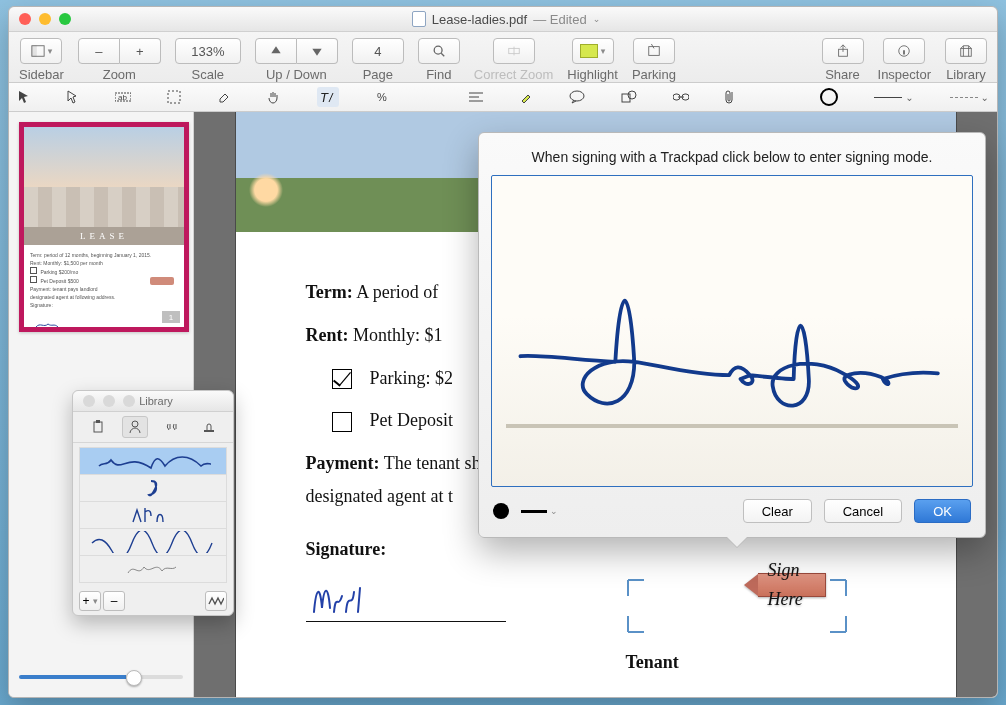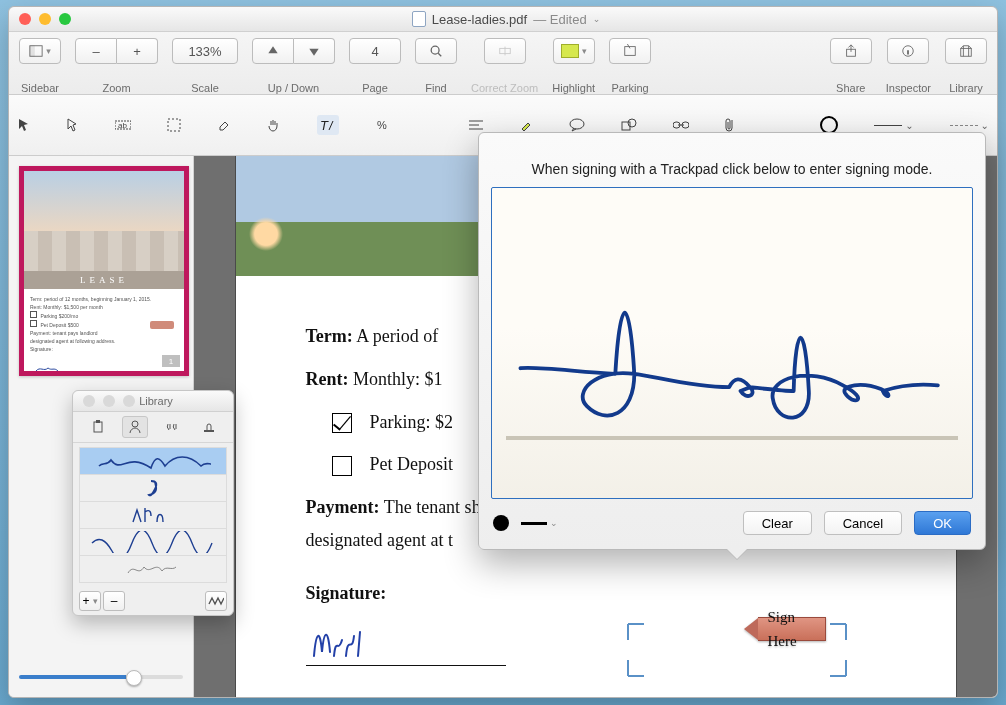--- a/index.html
+++ b/index.html
@@ -18,27 +18,27 @@
   
   .toolbar{display:flex;align-items:flex-start;padding:6px 10px 0 10px;background:linear-gradient(#f5f5f5,#ececec);border-bottom:1px solid #ccc}
   .tgroup{display:flex;flex-direction:column;align-items:center;margin-right:14px}
   .segrow{display:flex}
   .tbtn{height:24px;min-width:28px;padding:0 6px;background:linear-gradient(#fff,#f1f1f1);border:1px solid #bcbcbc;display:flex;align-items:center;justify-content:center;font-size:13px;color:#555;cursor:pointer}
   .tbtn+.tbtn{border-left:none}
   .tbtn.first{border-radius:4px 0 0 4px}
   .tbtn.last{border-radius:0 4px 4px 0}
   .tbtn.solo{border-radius:4px}
   .tbtn .ico{width:14px;height:14px}
-  .tlabel{font-size:11px;color:#6b6b6b;margin-top:18px}
+  .tlabel{font-size:13px;color:#6b6b6b;margin-top:3px}
   .spacer{flex:1}
   .disabled{color:#bdbdbd}
   .zoomval{width:52px;justify-content:center}
   .oneval{width:38px;justify-content:center}
   
-  .edittools{height:28px;background:linear-gradient(#fbfbfb,#f0f0f0);border-bottom:1px solid #ccc;display:flex;align-items:center;padding:16px 8px;gap:36px}
+  .edittools{height:28px;background:linear-gradient(#fbfbfb,#f0f0f0);border-bottom:1px solid #ccc;display:flex;align-items:center;padding:0 8px;gap:36px}
   .eicon{width:18px;height:18px;display:flex;align-items:center;justify-content:center;color:#555;cursor:pointer}
   .eicon.sel{background:#dfe8f3;border-radius:3px;padding:1px 3px}
   .stroke-dd{display:flex;align-items:center;gap:3px;font-size:10px;color:#666}
   .line{width:28px;height:0;border-top:1.5px solid #444}
   .dash{width:28px;height:0;border-top:1.5px dashed #888}
   .circ{width:14px;height:14px;border:2px solid #000;border-radius:50%}
   
   .body{flex:1;display:flex;overflow:hidden;background:#f4f4f4}
   .sidebar{width:185px;border-right:1px solid #d2d2d2;padding:10px 10px 0 10px;box-sizing:border-box;position:relative}
   .thumb{width:160px;height:200px;background:#fff;border:5px solid #be185d;box-shadow:0 1px 3px rgba(0,0,0,.2);position:relative;overflow:hidden}
@@ -66,38 +66,38 @@
   .cbx.checked::after{content:"";position:absolute;left:2px;top:-2px;width:12px;height:16px;border-right:2px solid #000;border-bottom:2px solid #000;transform:rotate(40deg) scaleX(.6)}
   .opts{margin-left:26px}
   .sigrow{display:flex;gap:120px;margin-top:10px}
   .sigslot{width:200px}
   .sigimg{height:40px;display:flex;align-items:flex-end}
   .sigline2{border-bottom:1.5px solid #111;height:1px;margin-top:2px}
   .siglbl{font-weight:bold;margin-top:8px}
   
   .sticker{position:absolute;display:flex;align-items:center;height:22px;filter:drop-shadow(0 1px 1px rgba(0,0,0,.3))}
   .sticker .arrow{width:0;height:0;border-top:11px solid transparent;border-bottom:11px solid transparent;border-right:14px solid #be6a5b}
-  .sticker .lab{background:linear-gradient(#e09583,#c9705a);border:1px solid #9a4a3c;border-left:none;padding:0 10px;height:100%;display:flex;align-items:center;font-size:15px}
+  .sticker .lab{background:linear-gradient(#e09583,#c9705a);border:1px solid #9a4a3c;border-left:none;padding:0 10px;height:100%;display:flex;align-items:center;font-style:italic;font-size:18px}
   
   .lib{left:72px;top:390px;width:160px;background:#efefef;border:1px solid #c6c6c6;border-radius:6px;box-shadow:0 8px 20px rgba(0,0,0,.25)}
   .lib .titlebar{height:20px;border-radius:6px 6px 0 0}
   .lib .traffic .light{background:#d9d9d9}
   .lib .wt{font-size:11px;color:#6b6b6b}
   .libtabs{display:flex;justify-content:space-around;padding:4px 6px;border-bottom:1px solid #d6d6d6}
   .libtab{width:24px;height:20px;display:flex;align-items:center;justify-content:center;border:1px solid transparent;border-radius:3px;color:#555}
   .libtab.active{background:#e3e3e3;border-color:#c7c7c7}
   .siglist{padding:4px 6px}
   .sigitem{height:26px;border:1px solid #dcdcdc;border-top:none;display:flex;align-items:center;justify-content:center;overflow:hidden}
   .sigitem:first-child{border-top:1px solid #dcdcdc;background:#a9cdf2}
   .libfoot{display:flex;gap:2px;padding:4px 6px}
   .libbtn{height:18px;min-width:20px;border:1px solid #bdbdbd;border-radius:3px;background:linear-gradient(#fff,#f0f0f0);display:flex;align-items:center;justify-content:center;font-size:12px}
   
   .popover{position:absolute;left:478px;top:132px;width:506px;background:linear-gradient(#fafafa,#eee);border:1px solid #b9b9b9;border-radius:6px;box-shadow:0 14px 34px rgba(0,0,0,.3)}
   .popover .tip{position:absolute;bottom:-10px;left:248px;width:0;height:0;border-left:10px solid transparent;border-right:10px solid transparent;border-top:10px solid #eee;filter:drop-shadow(0 1px 0 #b9b9b9)}
-  .pophead{padding:28px 24px 10px 24px;text-align:center;font-size:14px;color:#222}
+  .pophead{padding:16px 24px 10px 24px;text-align:center;font-size:14px;color:#222}
   .canvas{margin:0 12px;border:1.5px solid #2e6fbf;background:linear-gradient(180deg,#fefcf7 0 45%,#f3f0e8 100%);height:310px;border-radius:2px;position:relative;overflow:hidden}
   .canvas .base{position:absolute;left:14px;right:14px;bottom:58px;border-bottom:4px solid #c9c4b6}
   .canvas svg{position:absolute;inset:0}
   .popfoot{display:flex;align-items:center;padding:12px 14px 14px 14px;gap:12px}
   .blackdot{width:16px;height:16px;border-radius:50%;background:#000}
   .linew{width:26px;height:0;border-top:3px solid #000}
   .pbtn{height:22px;padding:0 18px;border:1px solid #bfbfbf;border-radius:4px;background:linear-gradient(#fff,#f3f3f3);font-size:13px;cursor:pointer;display:flex;align-items:center}
   .pbtn.primary{background:linear-gradient(#5aa0ef,#2f78d6);border-color:#2b6cc4;color:#fff}
   
   svg{display:block}

